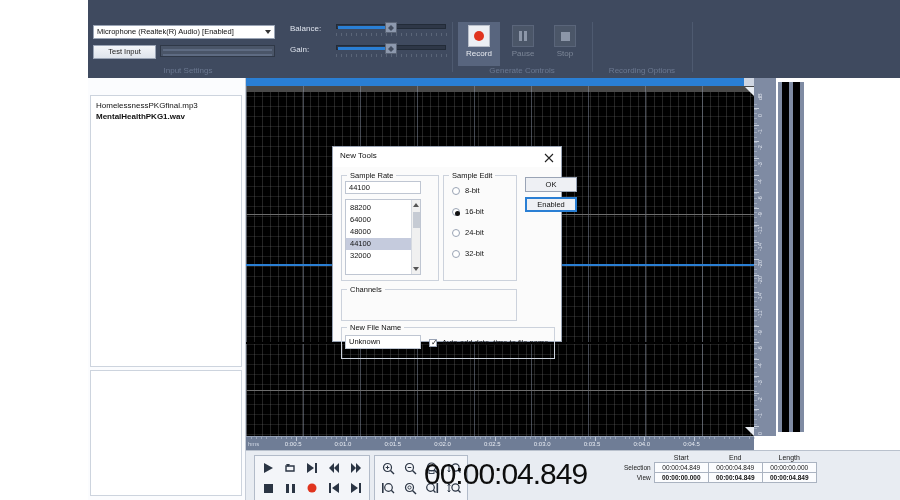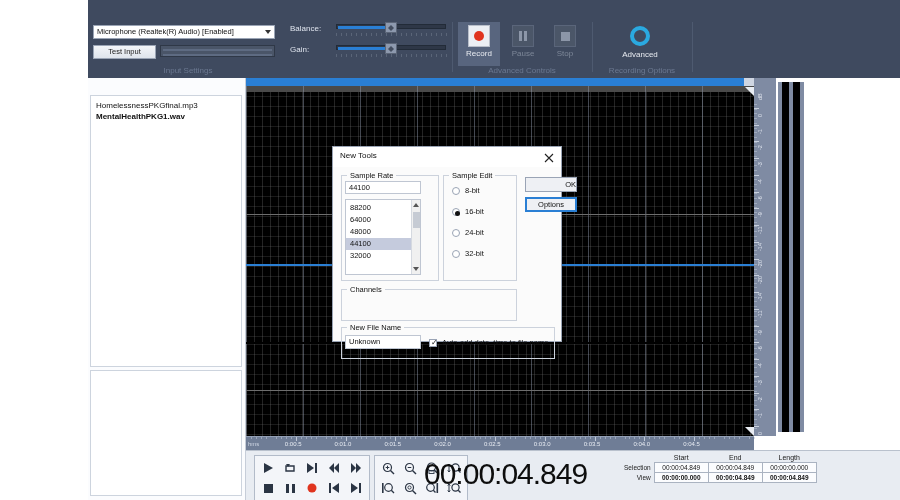--- a/index.html
+++ b/index.html
@@ -299,30 +299,26 @@
             </span>
           </div>
         <div class="lb">Pause</div>
       </div>
       <div class="rbtn dis" style="left:90px;">
         <div class="gl">
             <span class="stop-g"></span>
           </div>
         <div class="lb">Stop</div>
       </div>
-      <div class="grp-label">Advanced Controls</div>
+      <div class="grp-label">Generate Controls</div>
     </div>
 
     <div class="grp-sep" style="left:504px;"></div>
 
     <div class="grp" style="left:506px; width:96px;">
-      <div class="adv" style="left:14px;">
-        <div class="gear"></div>
-        <div class="lb">Advanced</div>
-      </div>
       <div class="grp-label">Recording Options</div>
     </div>
 
     <div class="grp-sep" style="left:604px;"></div>
   </div>
 
   <div class="lpanel">
     <div class="filelist" id="file-list">
         <div class="fitem">HomelessnessPKGfinal.mp3</div>
         <div class="fitem sel">MentalHealthPKG1.wav</div>
@@ -744,22 +740,22 @@
         <span class="thumb"></span>
         <span class="ar dn"></span>
       </div>
     </div>
 
     <div class="gbox" style="left:110px; top:28px; width:74px; height:106px;">
       <span class="gl">Sample Edit</span>
     </div>
     <div id="ss-radios"></div>
 
-    <div class="dbtn" style="left:192px; top:30px;text-align:right;">OK</div>
-    <div class="dbtn focus" style="left:192px; top:50px;">Options</div>
+    <div class="dbtn" style="left:192px; top:30px;">OK</div>
+    <div class="dbtn focus" style="left:192px; top:50px;">Enabled</div>
 
     <div class="gbox" style="left:8px; top:142px; width:176px; height:32px;">
       <span class="gl">Channels</span>
     </div>
 
     <div class="gbox" style="left:8px; top:180px; width:214px; height:32px;">
       <span class="gl">New File Name</span>
     </div>
     <div class="txtin" style="left:12px; top:188px; width:76px; height:14px;">Unknown</div>
     <div class="chk" style="left:96px; top:192px;">

